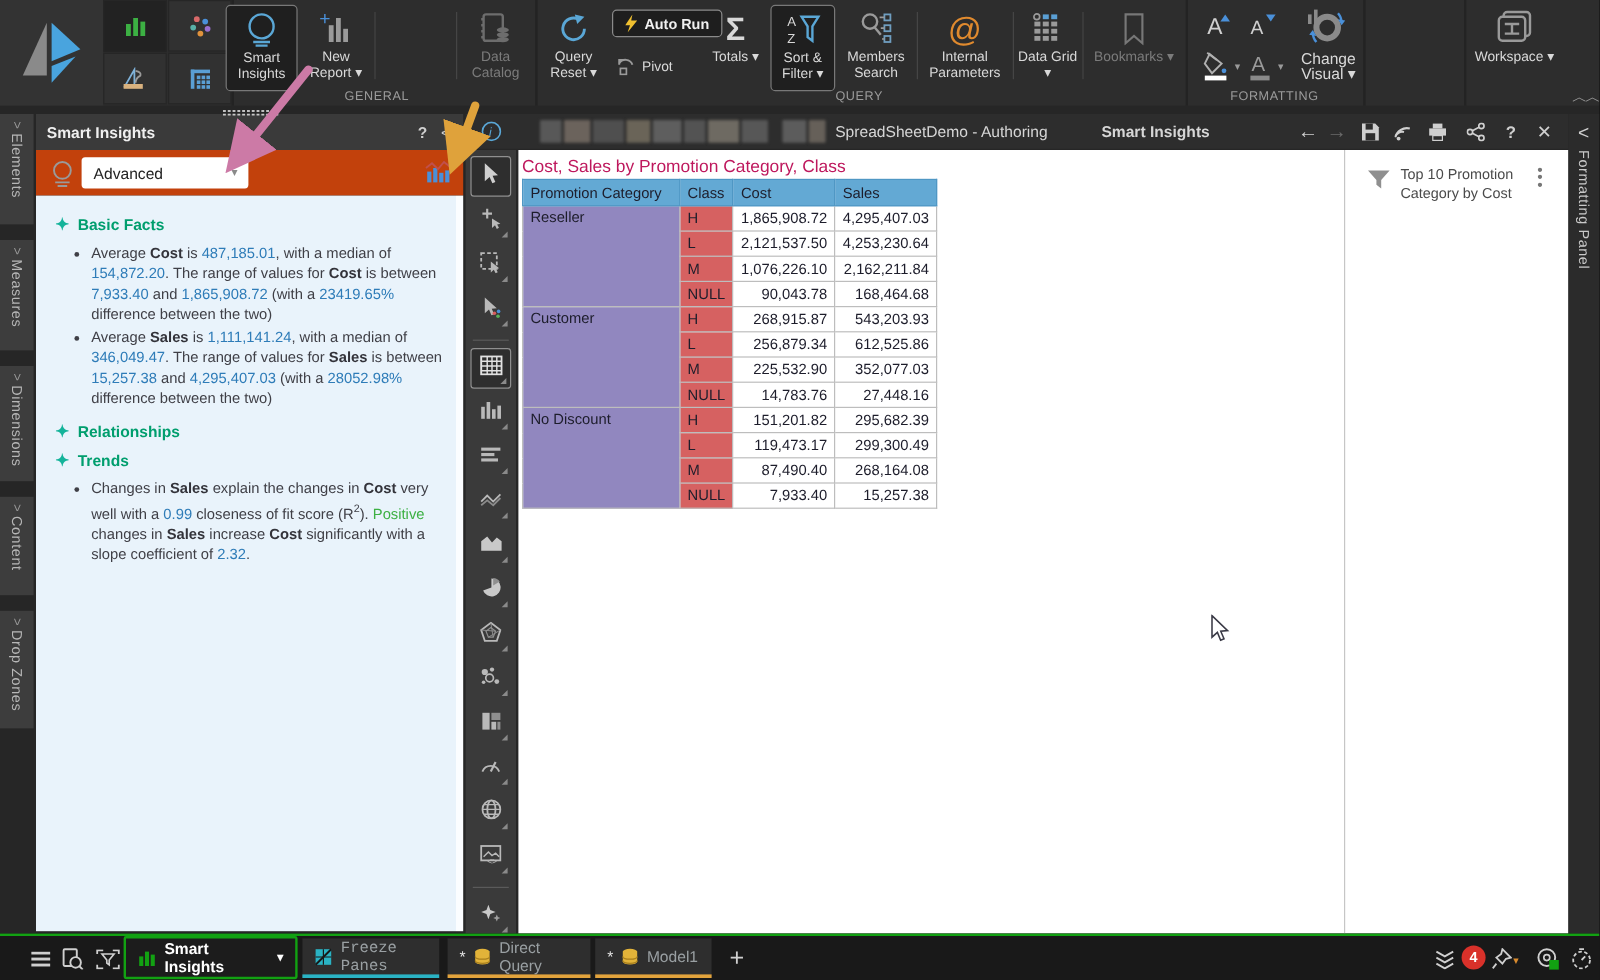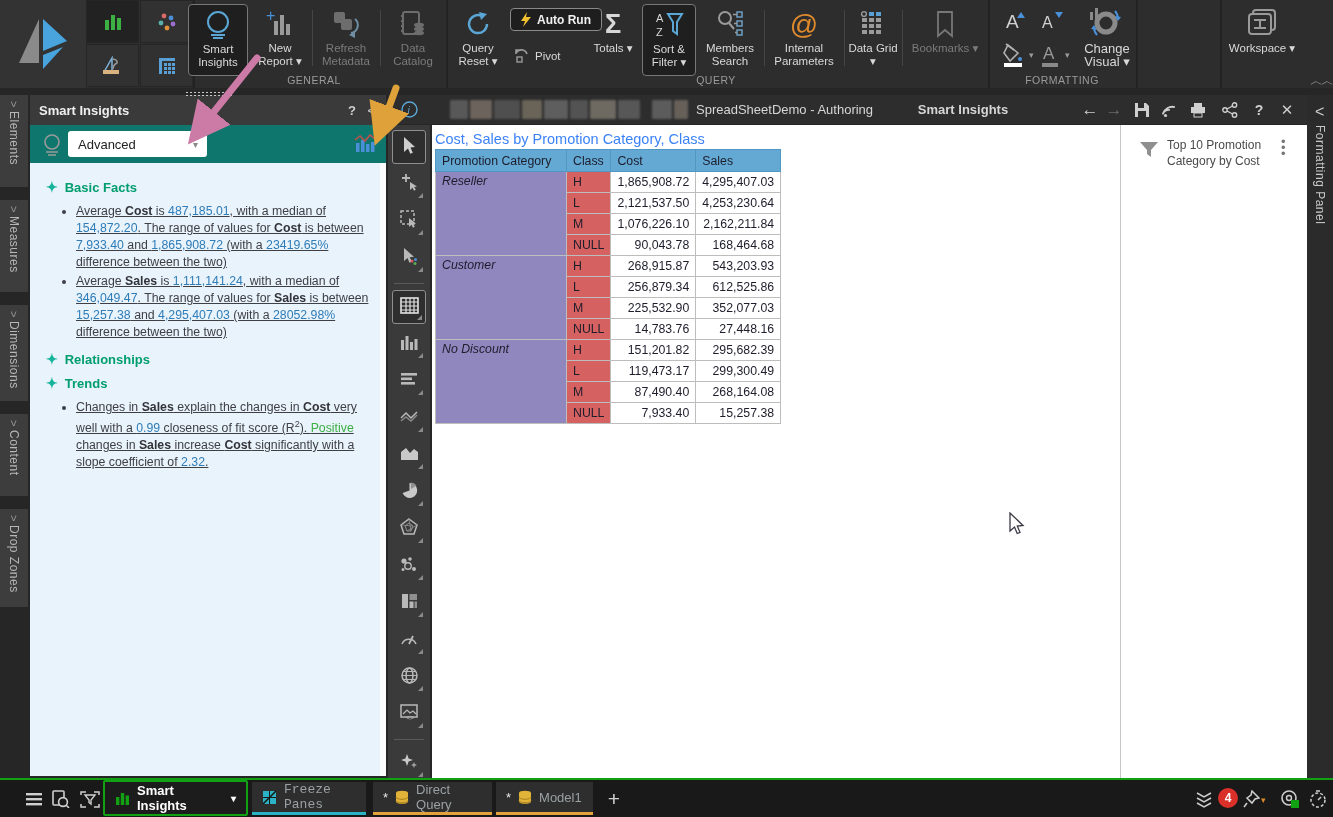--- a/index.html
+++ b/index.html
@@ -29,51 +29,51 @@
   .redact{top:5px;height:19px;filter:blur(1.2px);border-radius:1px;}
   
   #left-rail{left:0;top:95px;width:30px;height:683px;background:#262626;display:flex;flex-direction:column;gap:13px;}
   .lr-tab{width:28px;background:#3d3d3d;color:#b7b7b7;display:flex;flex-direction:column;align-items:center;
           padding-top:6px;box-sizing:border-box;font-size:12px;}
   .lr-tab .vtxt{writing-mode:vertical-rl;margin-top:4px;letter-spacing:.5px;}
   .lr-chev{writing-mode:vertical-rl;color:#9a9a9a;font-size:11px;}
   
   #panel-header{left:30px;top:95px;width:356px;height:30px;background:#3a3a3a;color:#efefef;
                 display:flex;align-items:center;font-size:13px;font-weight:bold;}
-  #panel-toolbar{left:30px;top:125px;width:356px;height:38px;background:#0f766e;}
+  #panel-toolbar{left:30px;top:125px;width:356px;height:38px;background:#c2410c;}
   #mode-dd{left:38px;top:6px;width:139px;height:26px;background:#fff;border-radius:3px;display:flex;
            align-items:center;font-size:13px;color:#222;padding-left:10px;box-sizing:border-box;}
   #panel-content{left:30px;top:163px;width:350px;height:613px;background:#e9f3fb;overflow:hidden;
                  padding:10px 6px 0 10px;box-sizing:border-box;color:#3f3f46;font-size:12.3px;line-height:17px;}
   #panel-scroll{left:380px;top:163px;width:6px;height:613px;background:#fbfdff;}
   .sec-head{display:flex;align-items:center;gap:7px;margin:6px 0 7px 6px;font-size:13px;font-weight:bold;color:#009e6e;}
   .star{color:#14b39a;font-size:14px;}
-  .sec ul{margin:0 0 10px 0;padding-left:36px;text-decoration:underline;}
+  .sec ul{margin:0 0 10px 0;padding-left:36px;}
   .sec li{margin-bottom:2px;}
   .b{font-weight:bold;color:#33333a;}
   .num{color:#2e7cb8;}
   .pos{color:#3cb043;}
   .sup{vertical-align:super;font-size:9px;}
   .dot-handle{left:185px;top:91px;width:47px;height:6px;
       background-image:radial-gradient(#c9c9c9 1px,transparent 1.2px);background-size:4px 3px;}
   
   #toolstrip{left:388px;top:125px;width:42px;height:653px;background:#3a3a3a;}
   .ts-item{left:4px;width:34px;height:34px;display:flex;align-items:center;justify-content:center;
            border-radius:3px;box-sizing:border-box;position:absolute;}
   .ts-item.sel{border:1px solid #8f8f8f;background:#2e2e2e;}
   .ts-item.sub:after{content:"";position:absolute;right:3px;bottom:3px;border-left:5px solid transparent;
            border-bottom:5px solid #8a8a8a;}
   .ts-div{left:6px;width:30px;height:1px;background:#5a5a5a;position:absolute;}
   
   #canvas{left:432px;top:125px;width:688px;height:653px;background:#fff;}
-  #vis-title{left:3px;top:6px;font-size:14.5px;color:#3b82f6;}
+  #vis-title{left:3px;top:6px;font-size:14.5px;color:#be185d;}
   table.vis{border-collapse:collapse;position:absolute;left:3px;top:24px;font-size:12.3px;color:#1d1d2b;}
   table.vis th{background:#63a9d4;font-weight:normal;text-align:left;padding:3px 6px;border:1px solid #4f97c4;height:15px;}
   table.vis td{border:1px solid #bdbdbd;padding:2px 6px;height:16px;}
-  td.catcell{background:#9187bf;vertical-align:top;border:1px solid #9a92c2;width:118px;font-style:italic;}
+  td.catcell{background:#9187bf;vertical-align:top;border:1px solid #9a92c2;width:118px;}
   td.classcell{background:#d66161;width:29px;border:1px solid #c06060;}
   td.numcell{text-align:right;width:61px;background:#fff;}
   
   #right-panel{left:1120px;top:125px;width:187px;height:653px;background:#fff;border-left:1px solid #c6c6c6;box-sizing:border-box;}
   #filter-label{left:46px;top:12px;width:110px;font-size:12px;color:#4a4a4a;line-height:16px;}
   
   #right-rail{left:1307px;top:95px;width:26px;height:683px;background:#2b2b2b;color:#c9c9c9;}
   #right-rail .vtxt{writing-mode:vertical-rl;font-size:12px;letter-spacing:.5px;position:absolute;left:6px;top:30px;}
   
   #bottom-bar{left:0;top:778px;width:1333px;height:39px;background:#191919;border-top:2px solid #12a112;box-sizing:border-box;}
@@ -157,31 +157,20 @@
         <svg width="28" height="30">
             <text x="0" y="12" fill="#4a90d9" font-size="16">+</text>
         <rect x="8" y="12" width="4" height="14" fill="#9a9a9a"></rect>
             <rect x="14" y="6" width="4" height="20" fill="#9a9a9a"></rect>
             <rect x="20" y="15" width="4" height="11" fill="#9a9a9a"></rect>
           </svg>
       </span>
       <span>New Report ▾</span>
     </div>
     <div class="abs rsep" style="left:312px"></div>
-    <div class="abs rbtn dis" style="left:314px;width:64px">
-      <span class="ric">
-        <svg width="30" height="30">
-            <rect x="3" y="3" width="11" height="11" rx="2" fill="#6d6d6d"></rect>
-        <rect x="10" y="10" width="11" height="11" rx="2" fill="#6d6d6d"></rect>
-        <path d="M24 10 a8 8 0 0 1 -4 14" fill="none" stroke="#6f8ea3" stroke-width="2"></path>
-        <polygon points="18,26 24,22 24,29" fill="#6f8ea3"></polygon>
-          </svg>
-      </span>
-      <span>Refresh Metadata</span>
-    </div>
     <div class="abs rsep" style="left:380px"></div>
     <div class="abs rbtn dis" style="left:384px;width:58px">
       <span class="ric">
         <svg width="30" height="30">
             <rect x="5" y="3" width="16" height="22" rx="2" fill="none" stroke="#6d6d6d" stroke-width="2"></rect>
         <path d="M5 7 h-2 M5 12 h-2 M5 17 h-2 M5 22 h-2" stroke="#6d6d6d" stroke-width="2"></path>
         <ellipse cx="21" cy="16" rx="5" ry="2.2" fill="#6d6d6d"></ellipse>
             <ellipse cx="21" cy="20" rx="5" ry="2.2" fill="#6d6d6d"></ellipse>
             <ellipse cx="21" cy="24" rx="5" ry="2.2" fill="#6d6d6d"></ellipse>
           </svg>

